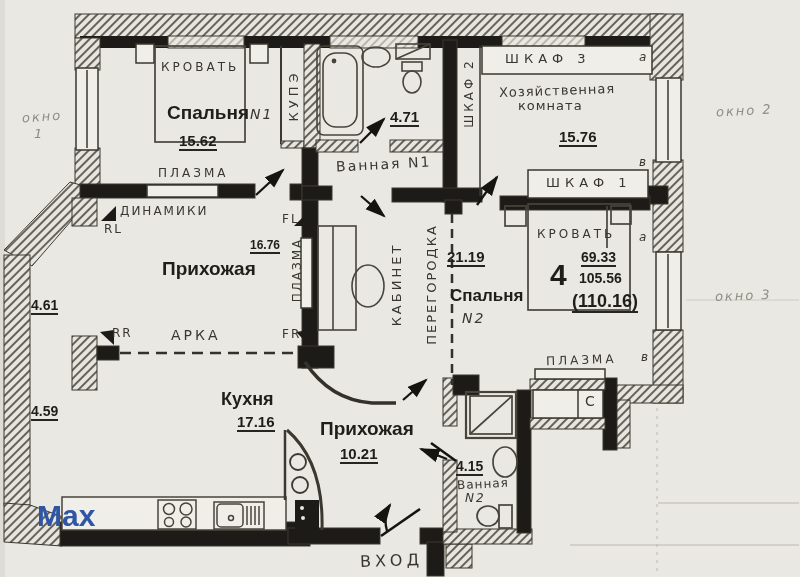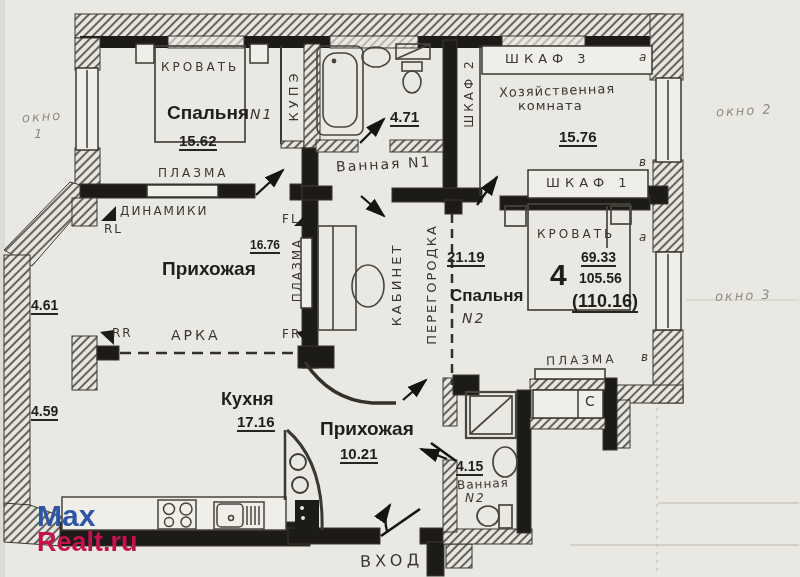--- a/index.html
+++ b/index.html
@@ -294,15 +294,14 @@
   <div class="lbl pencil" style="left:716px;top:104px;transform:rotate(-3deg);">окно 2</div>
   <div class="lbl pencil" style="left:715px;top:289px;transform:rotate(-2deg);">окно 3</div>
 
   <div class="lbl hand" style="left:639px;top:51px;font-size:12px;font-style:italic;">а</div>
   <div class="lbl hand" style="left:639px;top:156px;font-size:12px;font-style:italic;">в</div>
   <div class="lbl hand" style="left:639px;top:231px;font-size:12px;font-style:italic;">а</div>
   <div class="lbl hand" style="left:641px;top:351px;font-size:12px;font-style:italic;">в</div>
   <div class="lbl hand" style="left:585px;top:394px;font-size:14px;">С</div>
 
   <div class="logo" style="left:37px;top:499px;font-size:30px;color:#2f55a5;">Max</div>
-  <div class="logo" style="left:37px;top:527px;font-size:27px;color:#c2134e;">Realt.ru</div>
 
 </div>
 
 </body></html>

